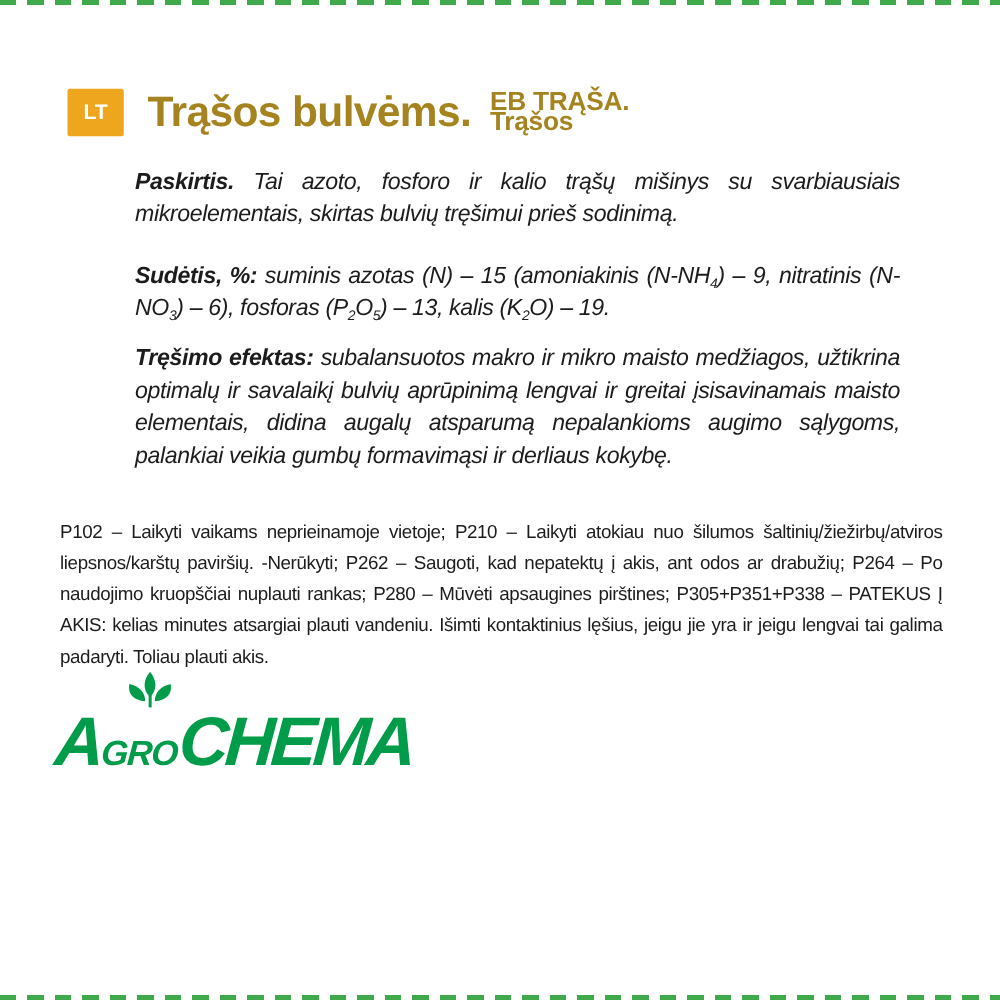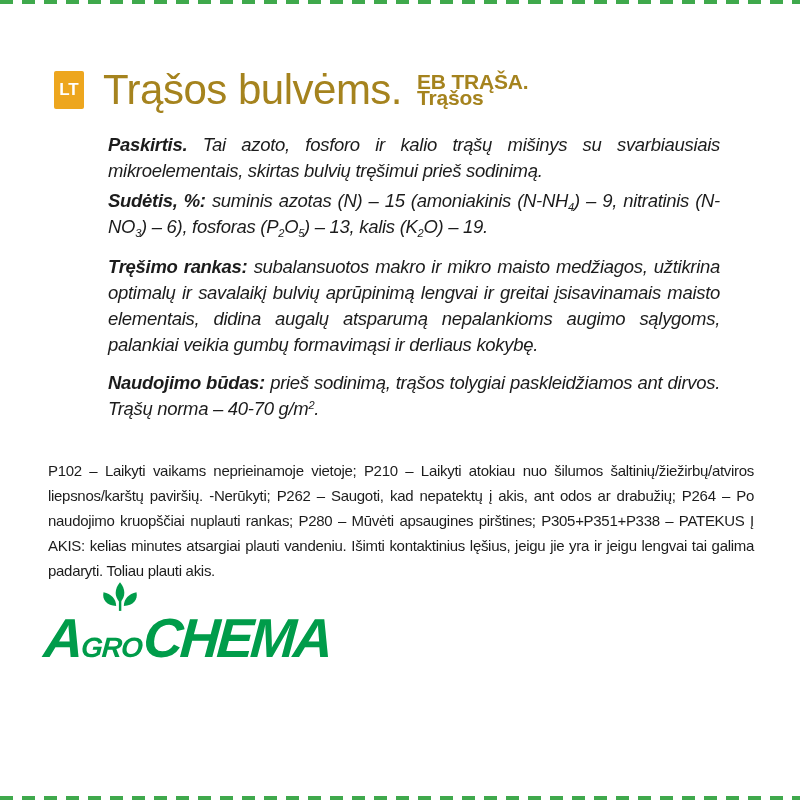--- a/index.html
+++ b/index.html
@@ -26,52 +26,52 @@
   }
   .edge-marks.top{top:0;}
   .edge-marks.bottom{bottom:0;}
 
   
   .header{
     display:flex;align-items:flex-start;
     margin:70px 0 0 54px;
   }
   .lt-badge{
-    width:30px;height:38px;
+    width:45px;height:38px;
     background:var(--badge-orange);
     color:var(--badge-text);
     font-weight:bold;font-size:17px;
     display:flex;align-items:center;justify-content:center;
     border-radius:2px;
     margin-top:1px;
   }
   .title{
     color:var(--accent-gold);
-    font-size:42px;font-weight:normal;
+    font-size:34px;font-weight:bold;
     letter-spacing:-0.5px;
     line-height:40px;
     margin-left:19px;
   }
   .subtitle{
     color:var(--accent-gold);
     font-weight:bold;font-size:21px;line-height:16px;
     margin-left:15px;margin-top:4px;
     letter-spacing:-0.2px;
   }
 
   
   .body-text{
     margin-left:108px;
     width:612px;
     font-size:18.5px;line-height:26px;
     letter-spacing:-0.3px;
   }
   .para{text-align:justify;font-style:italic;}
   .para.first{margin-top:22px;}
-  .group{margin-top:4px;}
+  .group{margin-top:23px;}
   .para.mt14{margin-top:14px;}
   .para.mt12{margin-top:12px;}
   .b{font-weight:bold;}
   sub,sup{font-size:60%;line-height:0;position:relative;vertical-align:baseline;}
   sub{top:0.35em;}
   sup{top:-0.5em;}
 
   
   .precautions{
     margin:36px 46px 0 48px;
@@ -117,22 +117,21 @@
       <div>EB TRĄŠA.</div>
       <div>Trąšos</div>
     </div>
   </header>
 
   <section class="body-text">
     <p class="para first"><span class="b">Paskirtis.</span><span> Tai azoto, fosforo ir kalio trąšų mišinys su svarbiausiais mikroelementais, skirtas bulvių tręšimui prieš sodinimą.</span></p>
     <div class="group">
       <p class="para"><span class="b">Sudėtis, %:</span><span> suminis azotas (N) – 15 (amoniakinis (N-NH</span><sub>4</sub><span>) – 9, nitratinis (N-NO</span><sub>3</sub><span>) – 6), fosforas (P</span><sub>2</sub><span>O</span><sub>5</sub><span>) – 13, kalis (K</span><sub>2</sub><span>O) – 19.</span></p>
     </div>
-    <p class="para mt14"><span class="b">Tręšimo rankas:</span><span> subalansuotos makro ir mikro maisto medžiagos, užtikrina optimalų ir savalaikį bulvių aprūpinimą lengvai ir greitai įsisavinamais maisto elementais, didina augalų atsparumą nepalankioms augimo sąlygoms, palankiai veikia gumbų formavimąsi ir derliaus kokybę.</span></p>
-    <p class="para mt12"><span class="b">Naudojimo būdas:</span><span> prieš sodinimą, trąšos tolygiai paskleidžiamos ant dirvos. Trąšų norma – 40-70 g/m</span><sup>2</sup><span>.</span></p>
+    <p class="para mt14"><span class="b">Tręšimo efektas:</span><span> subalansuotos makro ir mikro maisto medžiagos, užtikrina optimalų ir savalaikį bulvių aprūpinimą lengvai ir greitai įsisavinamais maisto elementais, didina augalų atsparumą nepalankioms augimo sąlygoms, palankiai veikia gumbų formavimąsi ir derliaus kokybę.</span></p>
   </section>
 
   <p class="precautions"><span>P102 – Laikyti vaikams neprieinamoje vietoje; P210 – Laikyti atokiau nuo šilumos šaltinių/žiežirbų/atviros liepsnos/karštų paviršių. -Nerūkyti; P262 – Saugoti, kad nepatektų į akis, ant odos ar drabužių; P264 – Po naudojimo kruopščiai nuplauti rankas; P280 – Mūvėti apsaugines pirštines; P305+P351+P338 – PATEKUS Į AKIS: kelias minutes atsargiai plauti vandeniu. Išimti kontaktinius lęšius, jeigu jie yra ir jeigu lengvai tai galima padaryti. Toliau plauti akis.</span></p>
 
   <div class="logo">
     <span class="leaf">
       <svg viewBox="0 0 40 34" width="44" height="40" aria-hidden="true">
         <path fill="var(--logo-green)" d="M20 0 C15 6 14.5 13 20 18.5 C25.5 13 25 6 20 0 Z"></path>
         <path fill="var(--logo-green)" d="M5 9 C3.5 16 8 21 16.5 21.5 C16.5 15 12 10.5 5 9 Z"></path>
         <path fill="var(--logo-green)" d="M35 9 C36.5 16 32 21 23.5 21.5 C23.5 15 28 10.5 35 9 Z"></path>

